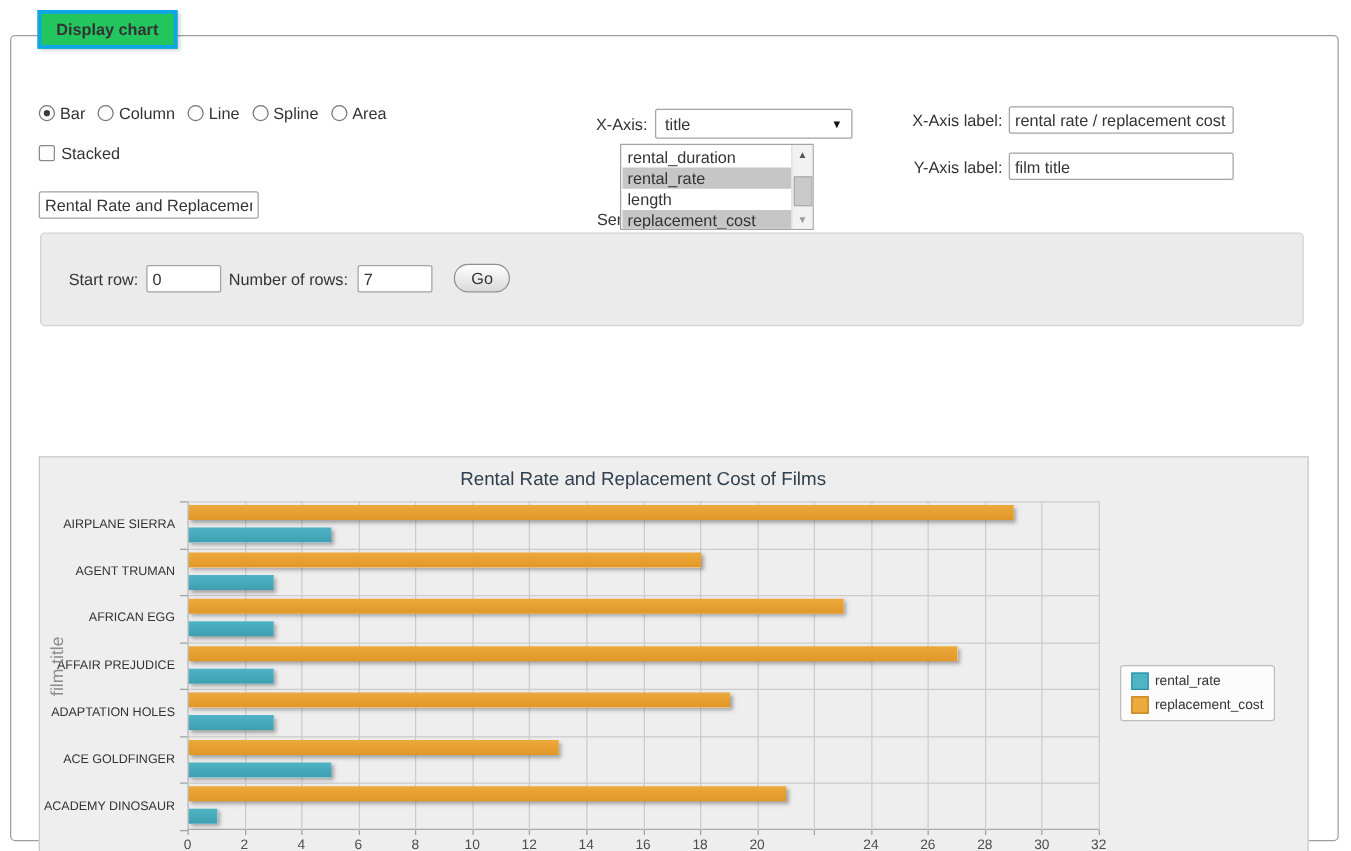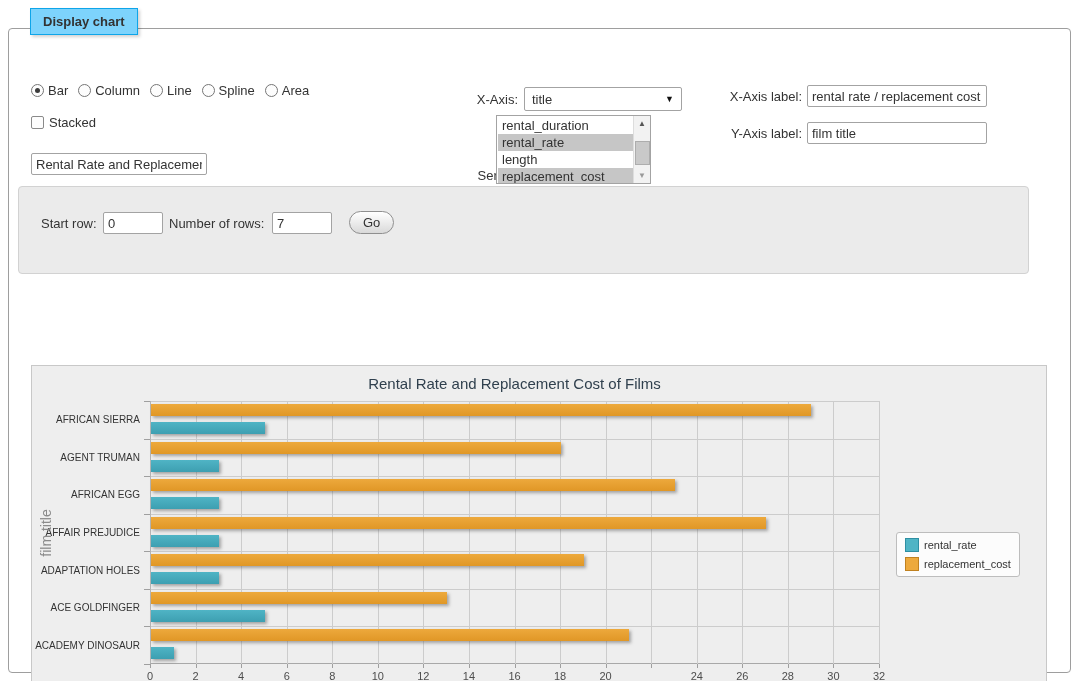--- a/index.html
+++ b/index.html
@@ -6,22 +6,22 @@
   body{
     width:1081px;height:681px;position:relative;background:#fff;
     font-family:"Liberation Sans",sans-serif;font-size:13px;color:#333;
     overflow:hidden;
   }
   .panel{
     position:absolute;left:8px;top:28px;width:1063px;height:645px;
     border:1px solid #9e9e9e;border-radius:4px;background:#fff;box-sizing:border-box;
   }
   .legendbox{
-    position:absolute;left:30px;top:8px;z-index:5;background:#7dd3fc;
-    border:1px solid #0ea5e9;padding:5px 12px;font-weight:bold;
+    position:absolute;left:30px;top:8px;z-index:5;background:#22c55e;
+    border:3px solid #0ea5e9;padding:5px 12px;font-weight:bold;
     box-shadow:2px 2px 3px rgba(0,0,0,0.18);
   }
   .abs{position:absolute;}
   .lbl{color:#333;}
   .right{text-align:right;}
   
   .radio-group label{margin-right:10px;display:inline-flex;align-items:center;cursor:default;}
   input[type=radio]{
     appearance:none;-webkit-appearance:none;width:13px;height:13px;margin:0 4px 0 0;
     border:1px solid #767676;border-radius:50%;background:#fdfdfd;position:relative;vertical-align:middle;
@@ -131,21 +131,21 @@
       <div class="thumb"></div>
       <div class="arrow down">▼</div>
     </div>
   </div>
 
   <div class="abs lbl right" style="left:705px;top:60px;width:88px;">X-Axis label:</div>
   <input class="txt abs" style="left: 798px; top: 56px; width: 170px;" value="rental rate / replacement cost">
   <div class="abs lbl right" style="left:705px;top:97px;width:88px;">Y-Axis label:</div>
   <input class="txt abs" style="left: 798px; top: 93px; width: 170px;" value="film title">
 
-  <div class="rowsbox abs" style="left:9px;top:157px;width:1011px;height:88px;">
+  <div class="rowsbox abs" style="left:23px;top:157px;width:1011px;height:75px;">
     <span class="abs lbl" style="left:22px;top:29px;">Start row:</span>
     <input class="txt abs" style="left: 84px; top: 25px; width: 50px;" value="0">
     <span class="abs lbl" style="left:150px;top:29px;">Number of rows:</span>
     <input class="txt abs" style="left: 253px; top: 25px; width: 50px;" value="7">
     <button class="gobtn abs" style="left:330px;top:24px;">Go</button>
   </div>
 
   <div class="chartbox abs" style="left:22px;top:267px;width:1016px;height:360px;">
     <div class="chart-title abs" style="left:118px;top:9px;width:729px;">Rental Rate and Replacement Cost of Films</div>
 
@@ -183,21 +183,21 @@
         <div class="bar" style="left: 0px; top: 133.714px; width: 68.1159px; background: linear-gradient(rgb(79, 180, 197), rgb(61, 159, 177));"></div>
         <div class="bar" style="left: 0px; top: 153.286px; width: 432.616px; background: linear-gradient(rgb(237, 169, 60), rgb(224, 151, 38));"></div>
         <div class="bar" style="left: 0px; top: 171.286px; width: 68.1159px; background: linear-gradient(rgb(79, 180, 197), rgb(61, 159, 177));"></div>
         <div class="bar" style="left: 0px; top: 190.857px; width: 295.928px; background: linear-gradient(rgb(237, 169, 60), rgb(224, 151, 38));"></div>
         <div class="bar" style="left: 0px; top: 208.857px; width: 113.678px; background: linear-gradient(rgb(79, 180, 197), rgb(61, 159, 177));"></div>
         <div class="bar" style="left: 0px; top: 228.429px; width: 478.178px; background: linear-gradient(rgb(237, 169, 60), rgb(224, 151, 38));"></div>
         <div class="bar" style="left: 0px; top: 246.429px; width: 22.5534px; background: linear-gradient(rgb(79, 180, 197), rgb(61, 159, 177));"></div>
       </div>
 
     <div id="cat-labels">
-        <div class="cat-label" style="left: 0px; width: 108px; top: 35px; height: 37.5714px;">AFRICAN SIERRA</div>
+        <div class="cat-label" style="left: 0px; width: 108px; top: 35px; height: 37.5714px;">AIRPLANE SIERRA</div>
         <div class="cat-label" style="left: 0px; width: 108px; top: 72.5714px; height: 37.5714px;">AGENT TRUMAN</div>
         <div class="cat-label" style="left: 0px; width: 108px; top: 110.143px; height: 37.5714px;">AFRICAN EGG</div>
         <div class="cat-label" style="left: 0px; width: 108px; top: 147.714px; height: 37.5714px;">AFFAIR PREJUDICE</div>
         <div class="cat-label" style="left: 0px; width: 108px; top: 185.286px; height: 37.5714px;">ADAPTATION HOLES</div>
         <div class="cat-label" style="left: 0px; width: 108px; top: 222.857px; height: 37.5714px;">ACE GOLDFINGER</div>
         <div class="cat-label" style="left: 0px; width: 108px; top: 260.429px; height: 37.5714px;">ACADEMY DINOSAUR</div>
       </div>
     <div id="xaxis-parts">
         <div class="xtick" style="left: 118px; top: 298px;"></div>
         <div class="xtick-label" style="left: 118px; top: 304px;">0</div>

